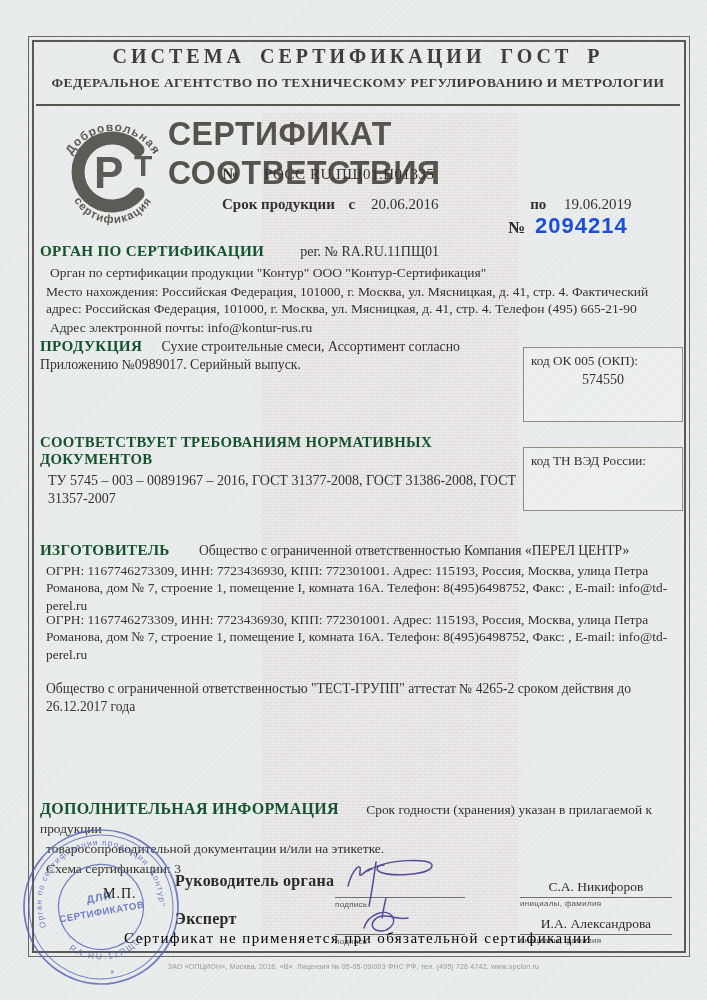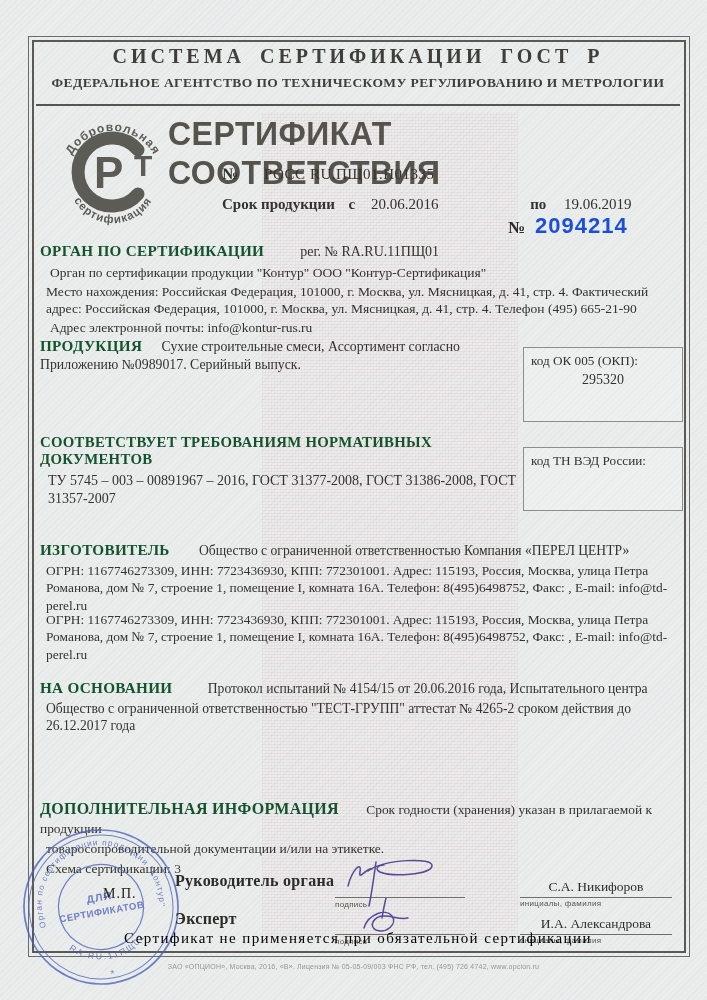--- a/index.html
+++ b/index.html
@@ -113,21 +113,21 @@
 </div>
 
 <div class="abs" style="left:40px;top:336px;width:482px">
   <p class="para bodytext" style="font-size:13.8px">
     <span class="lbl">ПРОДУКЦИЯ</span>
     <span>Сухие строительные смеси, Ассортимент согласно Приложению №0989017. Серийный выпуск.</span>
   </p>
 </div>
 <div class="abs codebox" style="left:523px;top:347px;width:158px;height:73px">
   <div class="cb-label">код ОК 005 (ОКП):</div>
-  <div class="cb-value">295320</div>
+  <div class="cb-value">574550</div>
 </div>
 
 <div class="abs" style="left:40px;top:434px;width:480px">
   <div class="lbl" style="font-size:14.8px">СООТВЕТСТВУЕТ ТРЕБОВАНИЯМ НОРМАТИВНЫХ ДОКУМЕНТОВ</div>
   <div class="bodytext" style="margin:4px 0 0 8px;font-size:14px">ТУ 5745 – 003 – 00891967 – 2016, ГОСТ 31377-2008, ГОСТ 31386-2008, ГОСТ 31357-2007</div>
 </div>
 <div class="abs codebox" style="left:523px;top:447px;width:158px;height:62px">
   <div class="cb-label">код ТН ВЭД России:</div>
 </div>
 
@@ -137,24 +137,20 @@
     <span>Общество с ограниченной ответственностью Компания «ПЕРЕЛ ЦЕНТР»</span>
   </p>
   <div class="bodytext" style="margin-top:2px;margin-left:6px;font-size:13.4px">ОГРН: 1167746273309, ИНН: 7723436930, КПП: 772301001. Адрес: 115193, Россия, Москва, улица Петра Романова, дом № 7, строение 1, помещение I, комната 16А. Телефон: 8(495)6498752, Факс: , E-mail: info@td-perel.ru</div>
 </div>
 
 <div class="abs" style="left:40px;top:609px;width:638px">
   <div class="bodytext" style="margin-top:2px;margin-left:6px;font-size:13.4px">ОГРН: 1167746273309,  ИНН: 7723436930, КПП: 772301001. Адрес: 115193, Россия, Москва, улица Петра Романова, дом № 7, строение 1, помещение I, комната 16А. Телефон: 8(495)6498752, Факс: , E-mail: info@td-perel.ru</div>
 </div>
 
 <div class="abs" style="left:40px;top:678px;width:638px">
-  <p class="para bodytext" style="font-size:13.6px">
-    <span class="lbl" style="margin-right:32px">НА ОСНОВАНИИ</span>
-    <span>Протокол испытаний № 4154/15 от 20.06.2016 года, Испытательного центра</span>
-  </p>
   <div class="bodytext" style="margin-top:2px;margin-left:6px;font-size:13.6px">Общество с ограниченной ответственностью "ТЕСТ-ГРУПП" аттестат № 4265-2 сроком действия до 26.12.2017 года</div>
 </div>
 
 <div class="abs" style="left:40px;top:799px;width:636px">
   <p class="para bodytext" style="font-size:13.4px">
     <span class="lbl" style="font-size:16px;margin-right:24px">ДОПОЛНИТЕЛЬНАЯ ИНФОРМАЦИЯ</span>
     <span>Срок годности (хранения) указан в прилагаемой к продукции</span>
   </p>
   <div class="bodytext" style="margin-top:3px;margin-left:6px">товаросопроводительной документации и/или на этикетке.</div>
   <div class="bodytext" style="margin-top:2px;margin-left:6px">Схема сертификации: 3</div>

